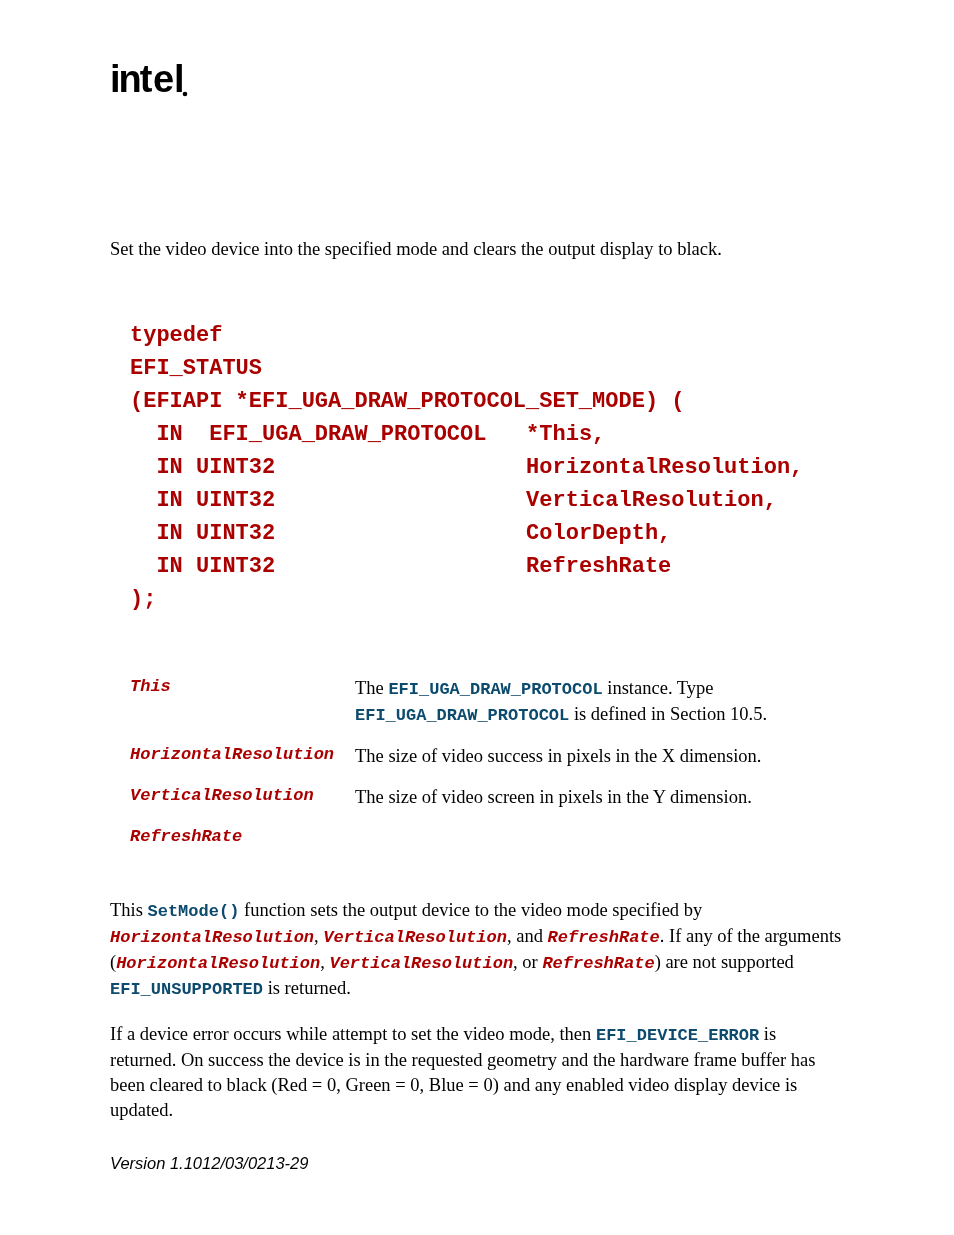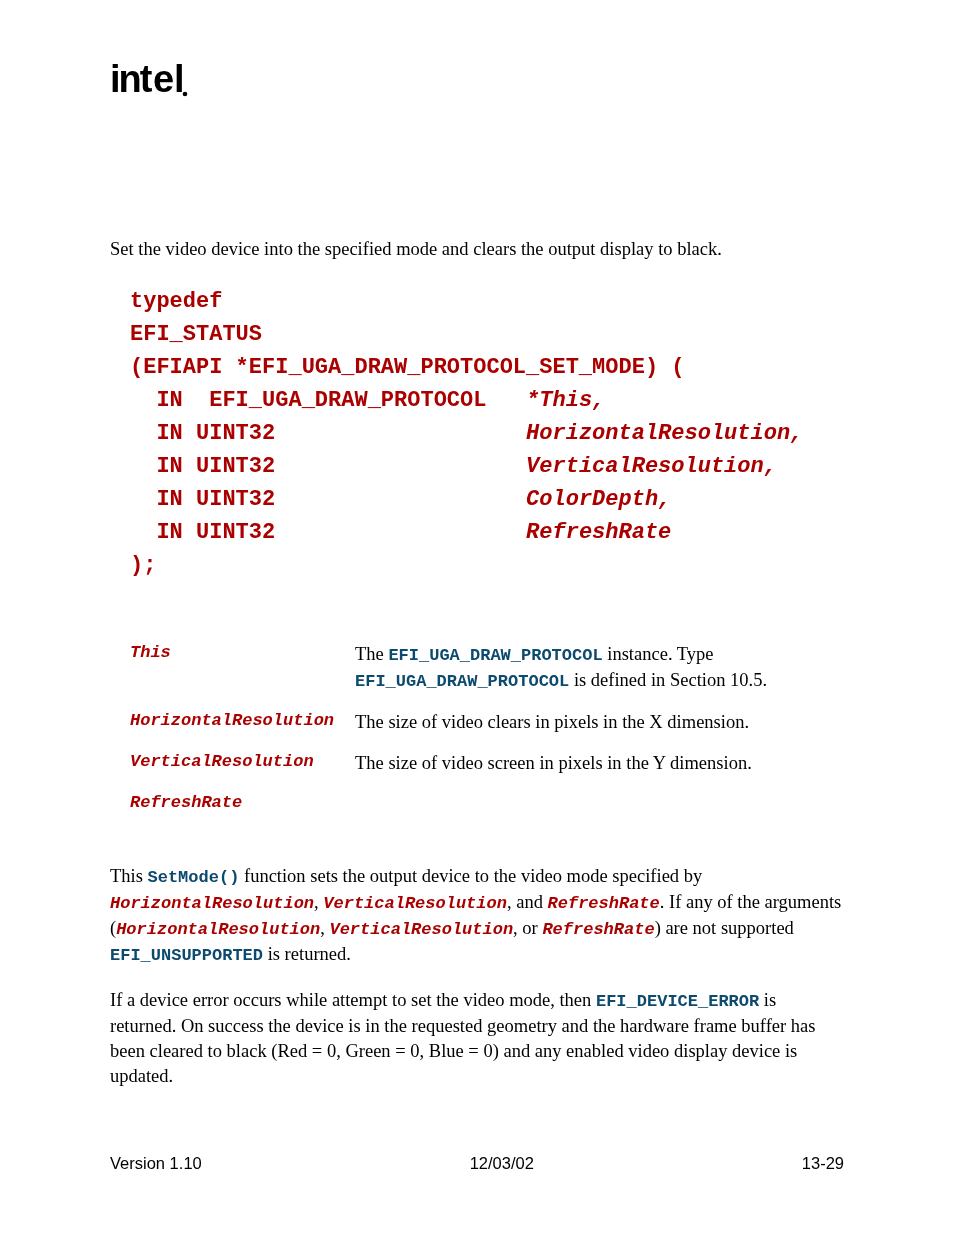--- a/index.html
+++ b/index.html
@@ -1,33 +1,33 @@
 <!DOCTYPE html>
 <html><head>
 <meta charset="utf-8">
 <style>
   * { box-sizing: border-box; margin: 0; padding: 0; }
   html, body { width: 954px; height: 1235px; background: #fff; }
   body { font-family: "Times New Roman", Times, serif; color: #000; position: relative; }
   .page { width: 954px; height: 1235px; padding: 62px 110px 70px 110px; position: relative; }
   .logo { position: absolute; top: 60px; left: 110px; font-family: Arial, Helvetica, sans-serif; font-weight: 800; font-size: 36px; letter-spacing: -2px; line-height: 1; }
   .content { margin-top: 175px; font-size: 18.5px; line-height: 1.3; }
-  .summary { margin-bottom: 24px; }
+  .summary { margin-bottom: 58px; }
   .proto { font-family: "Courier New", Courier, monospace; font-weight: bold; font-size: 22px; line-height: 1.5; margin-left: 20px; }
   .proto .kw { color: #aa0000; font-weight: bold; }
-  .proto .it { color: #aa0000; font-style: italic; font-weight: bold; }
+  .proto .it { color: #aa0000; font-weight: bold; }
   .params { margin-top: 60px; margin-left: 20px; }
   .prow { display: flex; margin-bottom: 16px; align-items: flex-start; }
   .pname { font-family: "Courier New", Courier, monospace; font-style: italic; color: #aa0000; font-weight: bold; width: 225px; flex-shrink: 0; font-size: 17px; }
   .pdesc { flex: 1; font-size: 18.5px; line-height: 1.35; }
   .code-red-bold { font-family: "Courier New", Courier, monospace; font-weight: bold; color: #0c4a6e; font-size: 17px; }
   .code-red-italic { font-family: "Courier New", Courier, monospace; font-style: italic; color: #aa0000; font-weight: bold; font-size: 17px; }
   .desc { margin-top: 50px; font-size: 18.5px; line-height: 1.35; }
   .desc p { margin-bottom: 18px; margin-top: 20px; }
-  .footer { position: absolute; bottom: 62px; left: 110px; right: 110px; display: flex; justify-content: space-between; font-family: Arial, Helvetica, sans-serif; font-size: 16.5px; }
+  .footer { position: absolute; bottom: 62px; left: 110px; right: 110px; display: flex; font-family: Arial, Helvetica, sans-serif; font-size: 16.5px; font-style: italic; }
 </style>
 </head>
 <body>
 
 <div class="page">
 
   <div class="logo">
     <svg width="80" height="42" viewBox="0 0 80 42">
       <text x="0" y="32" font-family="Arial,Helvetica,sans-serif" font-weight="900" font-size="38" letter-spacing="-2" fill="#000">int</text>
       <text x="43" y="32" font-family="Arial,Helvetica,sans-serif" font-weight="900" font-size="38" fill="#000">e</text>
@@ -53,21 +53,21 @@
       <div><span class="kw">  );</span></div>
     </div>
 
     <div class="params">
       <div class="prow">
         <div class="pname">This</div>
         <div class="pdesc"><span>The </span><span class="code-red-bold">EFI_UGA_DRAW_PROTOCOL</span><span> instance.  Type </span><span class="code-red-bold">EFI_UGA_DRAW_PROTOCOL</span><span> is defined in Section 10.5.</span></div>
       </div>
       <div class="prow">
         <div class="pname">HorizontalResolution</div>
-        <div class="pdesc">The size of video clears in pixels in the X dimension.</div>
+        <div class="pdesc">The size of video success in pixels in the X dimension.</div>
       </div>
       <div class="prow">
         <div class="pname">VerticalResolution</div>
         <div class="pdesc">The size of video screen in pixels in the Y dimension.</div>
       </div>
       <div class="prow">
         <div class="pname">RefreshRate</div>
       </div>
     </div>
 

